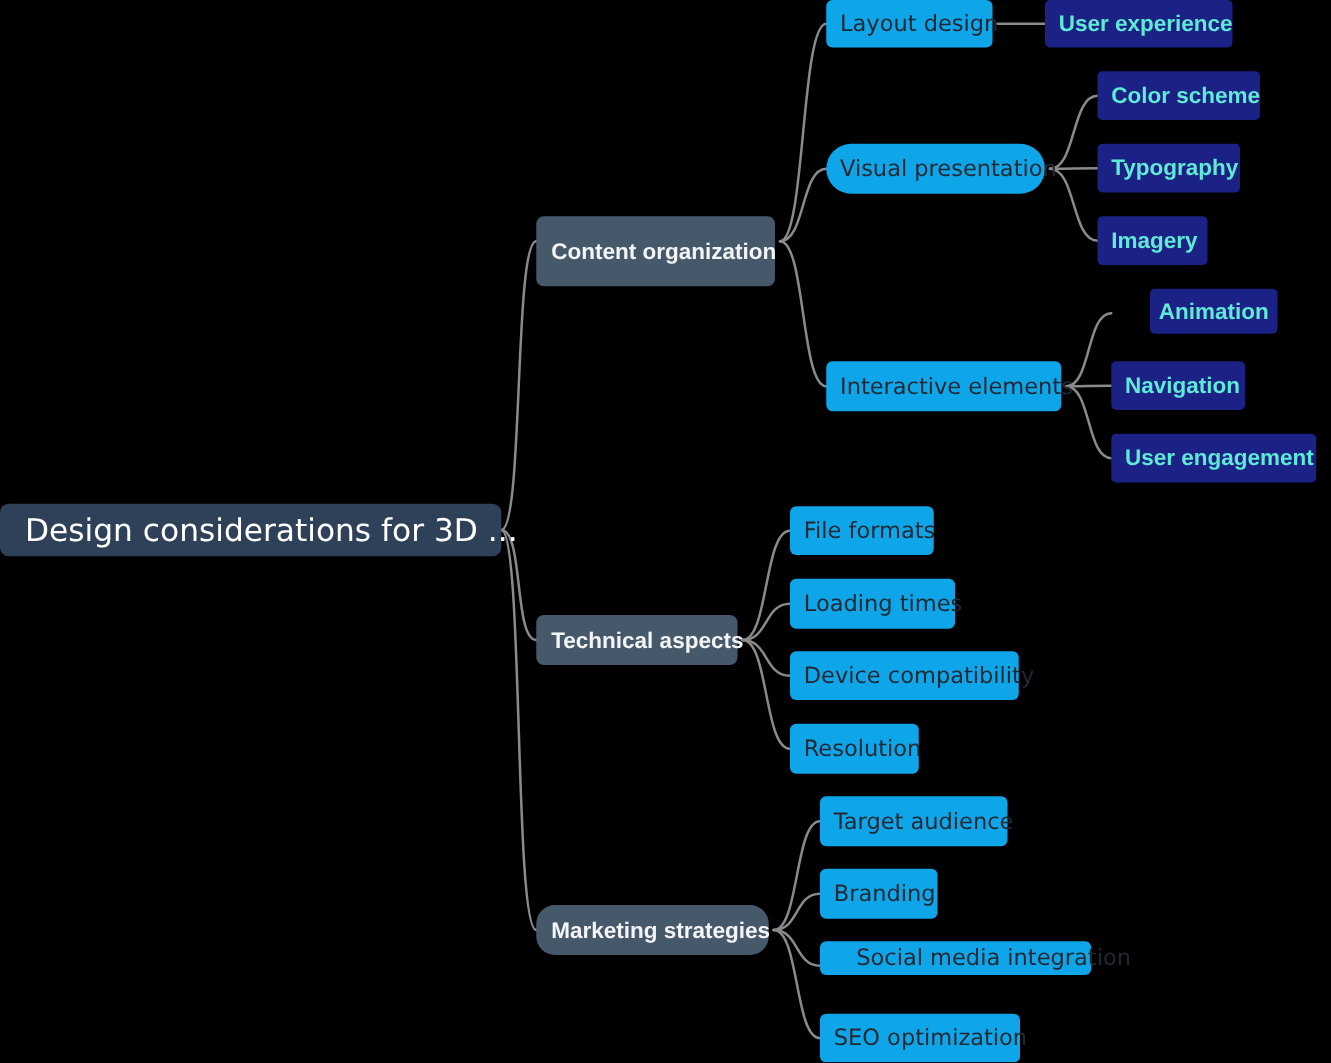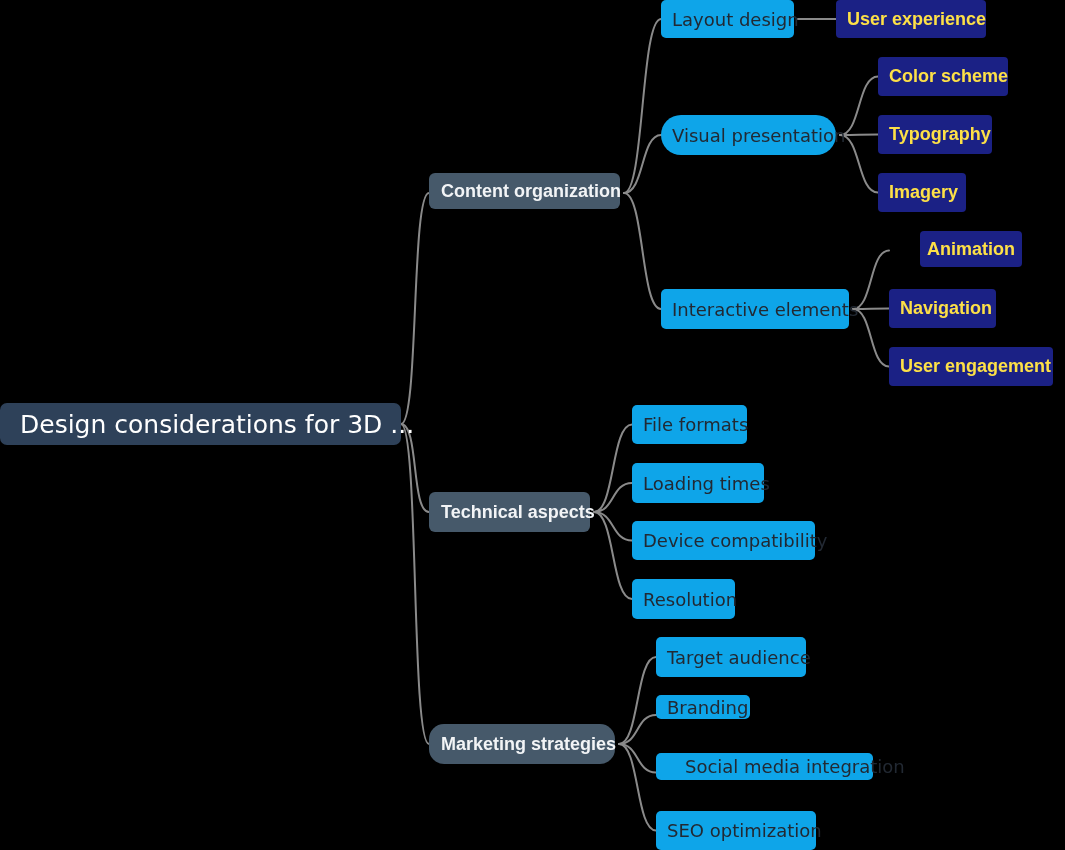--- a/index.html
+++ b/index.html
@@ -50,21 +50,21 @@
   .node-l2 {
     background: #0ea5e9;
     color: #222933;
     border-radius: 5px;
     font-size: 18px;
     padding: 0 11px;
     font-family: "DejaVu Sans", sans-serif;
   }
   .node-l3 {
     background: #1b2185;
-    color: #fde047;
+    color: #5eead4;
     border-radius: 4px;
     font-size: 18px;
     font-weight: bold;
     padding: 18px 11px;
     font-family: "Liberation Sans", sans-serif;
   }
 </style>
 </head>
 <body>
 
@@ -89,21 +89,21 @@
       <path d="M 401 424 C 419 424 411 744 429 744" fill="none" stroke="#8a8a8a" stroke-width="2" stroke-linecap="round"></path>
       <path d="M 619 744 C 639.35 744 635.65 657 656 657" fill="none" stroke="#8a8a8a" stroke-width="2" stroke-linecap="round"></path>
       <path d="M 619 744 C 639.35 744 635.65 715 656 715" fill="none" stroke="#8a8a8a" stroke-width="2" stroke-linecap="round"></path>
       <path d="M 619 744 C 639.35 744 635.65 772.5 656 772.5" fill="none" stroke="#8a8a8a" stroke-width="2" stroke-linecap="round"></path>
       <path d="M 619 744 C 639.35 744 635.65 830.5 656 830.5" fill="none" stroke="#8a8a8a" stroke-width="2" stroke-linecap="round"></path>
     </svg>
   <div id="nodes">
       <div class="node node-root" style="left: 0px; top: 403px; width: 401px; height: 42px; padding-left: 20px;">
         <span>Design considerations for 3D ...</span>
       </div>
-      <div class="node node-l1" style="left: 429px; top: 173px; width: 191px; height: 36px;">
+      <div class="node node-l1" style="left: 429px; top: 173px; width: 191px; height: 56px;">
         <span>Content organization</span>
       </div>
       <div class="node node-l2" style="left: 661px; top: 0px; width: 133px; height: 38px;">
         <span>Layout design</span>
       </div>
       <div class="node node-l3" style="left: 836px; top: 0px; width: 150px; height: 38px;">
         <span>User experience</span>
       </div>
       <div class="node node-l2" style="left: 661px; top: 115px; width: 175px; height: 40px; border-radius: 20px;">
         <span>Visual presentation</span>
@@ -143,21 +143,21 @@
       </div>
       <div class="node node-l2" style="left: 632px; top: 579px; width: 103px; height: 40px;">
         <span>Resolution</span>
       </div>
       <div class="node node-l1" style="left: 429px; top: 724px; width: 186px; height: 40px; border-radius: 15px;">
         <span>Marketing strategies</span>
       </div>
       <div class="node node-l2" style="left: 656px; top: 637px; width: 150px; height: 40px;">
         <span>Target audience</span>
       </div>
-      <div class="node node-l2" style="left: 656px; top: 695px; width: 94px; height: 24px;">
+      <div class="node node-l2" style="left: 656px; top: 695px; width: 94px; height: 40px;">
         <span>Branding</span>
       </div>
       <div class="node node-l2" style="left: 656px; top: 753px; width: 217px; height: 27px; padding-left: 29px;">
         <span>Social media integration</span>
       </div>
       <div class="node node-l2" style="left: 656px; top: 811px; width: 160px; height: 39px;">
         <span>SEO optimization</span>
       </div>
     </div>
 </div>

